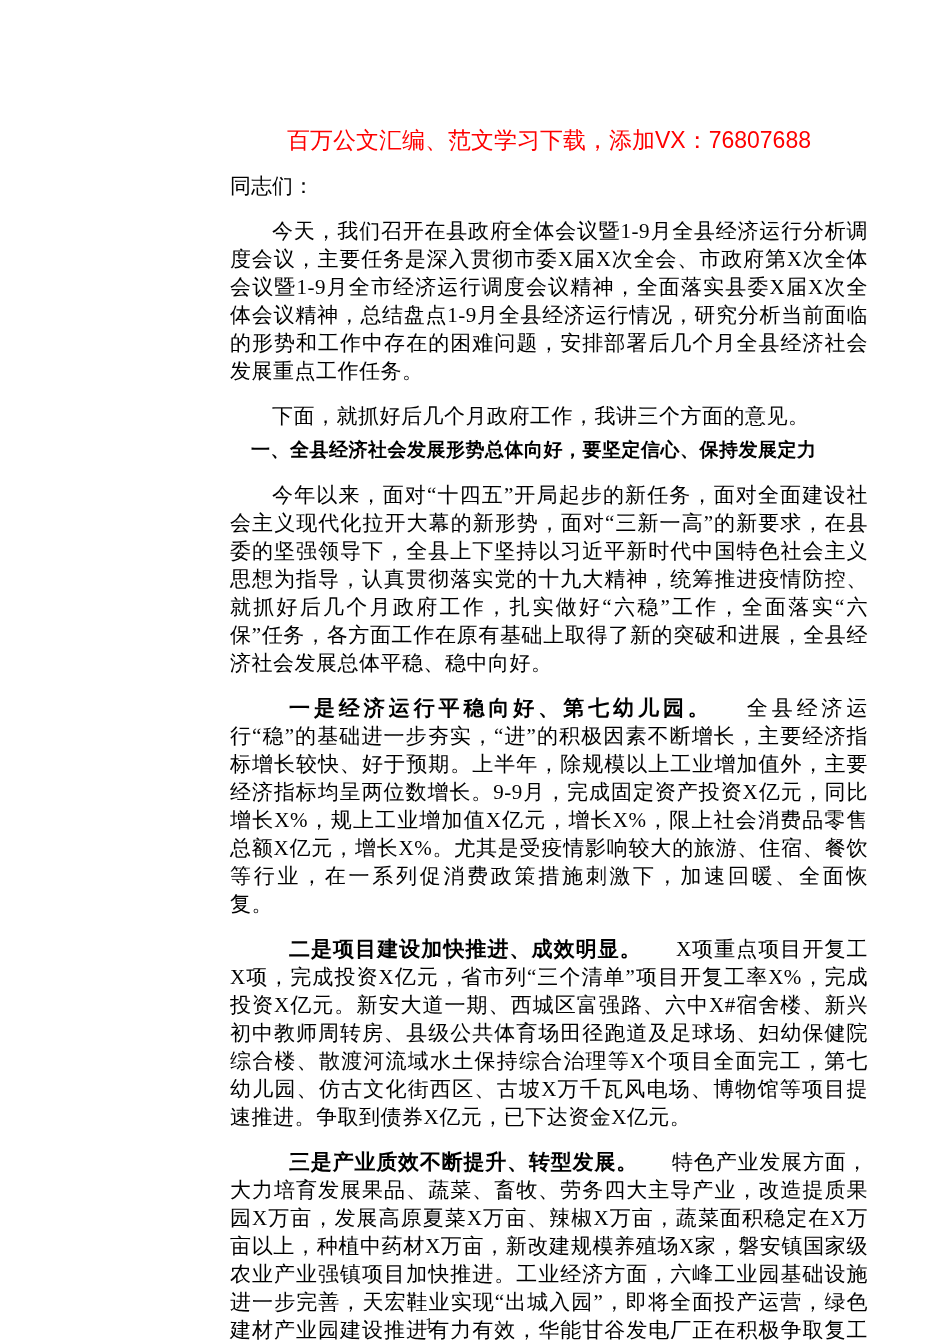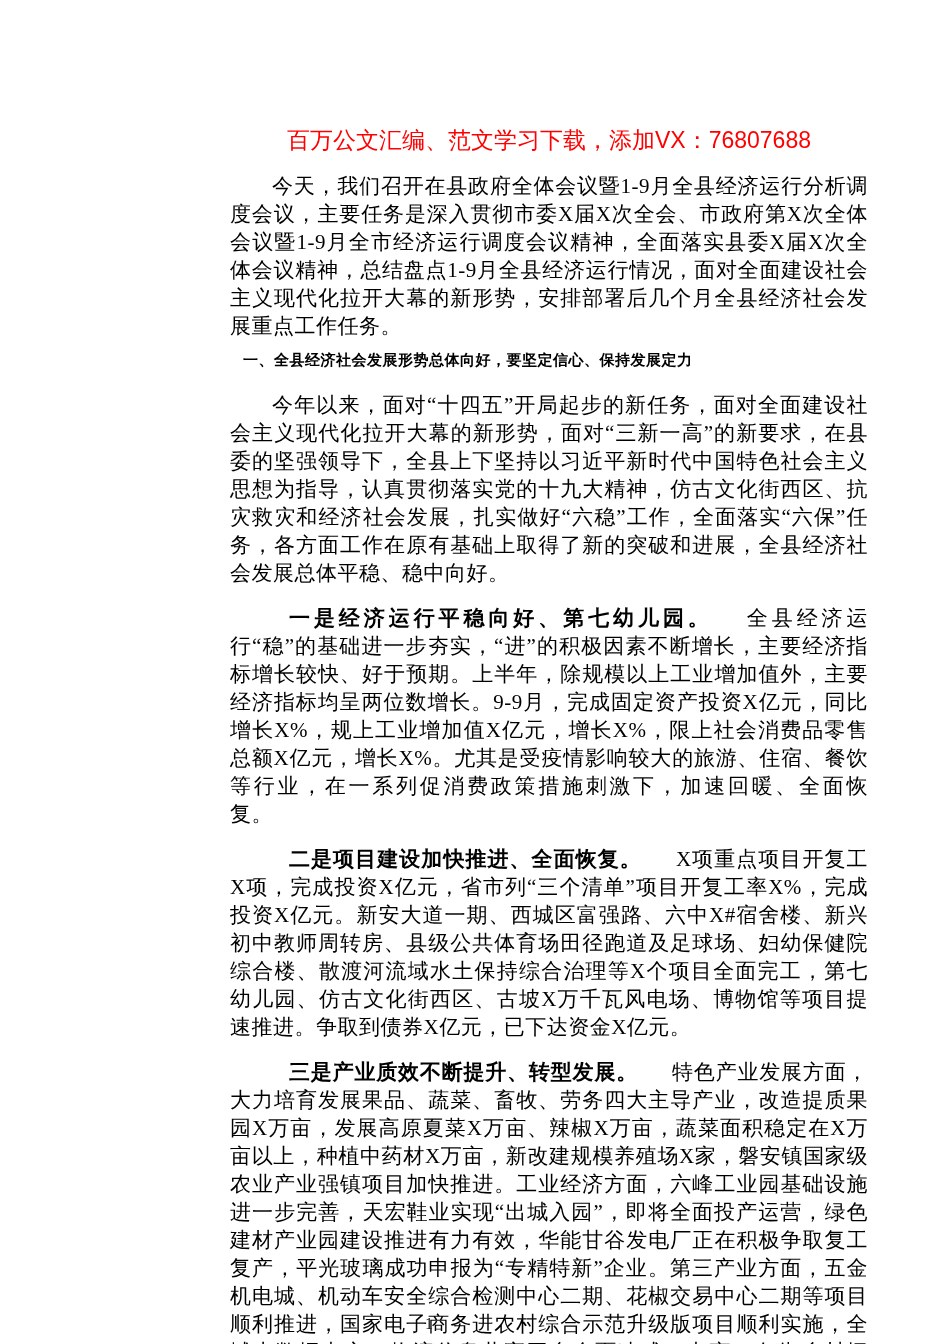--- a/index.html
+++ b/index.html
@@ -41,21 +41,21 @@
   .para {
     font-size: 21px;
     line-height: 28px;
     letter-spacing: 0.5px;
     text-align: justify;
     text-indent: 2em;
     margin-bottom: 5px;
   }
   .heading {
     font-family: Liberation Serif, serif;
-    font-size: 15px;
+    font-size: 19px;
     line-height: 28px;
     letter-spacing: 0.5px;
     font-weight: bold;
     text-indent: 2em;
     margin: 6px 0 7px 0;
   }
   .lead {
     font-family: "Liberation Sans", "DejaVu Sans", sans-serif;
     font-weight: bold;
   }
@@ -69,31 +69,33 @@
   }
 </style>
 </head>
 <body>
 
 <div class="page">
   <div class="content">
 
     <div class="promo" style="color: rgb(254, 0, 0);">百万公文汇编、范文学习下载，添加VX：76807688</div>
 
+    <div class="salutation">同志们：</div>
 
-    <p class="para">今天，我们召开在县政府全体会议暨1-9月全县经济运行分析调度会议，主要任务是深入贯彻市委X届X次全会、市政府第X次全体会议暨1-9月全市经济运行调度会议精神，全面落实县委X届X次全体会议精神，总结盘点1-9月全县经济运行情况，面对全面建设社会主义现代化拉开大幕的新形势，安排部署后几个月全县经济社会发展重点工作任务。</p>
+    <p class="para">今天，我们召开在县政府全体会议暨1-9月全县经济运行分析调度会议，主要任务是深入贯彻市委X届X次全会、市政府第X次全体会议暨1-9月全市经济运行调度会议精神，全面落实县委X届X次全体会议精神，总结盘点1-9月全县经济运行情况，研究分析当前面临的形势和工作中存在的困难问题，安排部署后几个月全县经济社会发展重点工作任务。</p>
 
+    <p class="para">下面，就抓好后几个月政府工作，我讲三个方面的意见。</p>
 
     <div class="heading">一、全县经济社会发展形势总体向好，要坚定信心、保持发展定力</div>
 
-    <p class="para">今年以来，面对“十四五”开局起步的新任务，面对全面建设社会主义现代化拉开大幕的新形势，面对“三新一高”的新要求，在县委的坚强领导下，全县上下坚持以习近平新时代中国特色社会主义思想为指导，认真贯彻落实党的十九大精神，仿古文化街西区、抗灾救灾和经济社会发展，扎实做好“六稳”工作，全面落实“六保”任务，各方面工作在原有基础上取得了新的突破和进展，全县经济社会发展总体平稳、稳中向好。</p>
+    <p class="para">今年以来，面对“十四五”开局起步的新任务，面对全面建设社会主义现代化拉开大幕的新形势，面对“三新一高”的新要求，在县委的坚强领导下，全县上下坚持以习近平新时代中国特色社会主义思想为指导，认真贯彻落实党的十九大精神，统筹推进疫情防控、就抓好后几个月政府工作，扎实做好“六稳”工作，全面落实“六保”任务，各方面工作在原有基础上取得了新的突破和进展，全县经济社会发展总体平稳、稳中向好。</p>
 
     <p class="para"><span class="lead">一是经济运行平稳向好、第七幼儿园。</span><span>全县经济运行“稳”的基础进一步夯实，“进”的积极因素不断增长，主要经济指标增长较快、好于预期。上半年，除规模以上工业增加值外，主要经济指标均呈两位数增长。9-9月，完成固定资产投资X亿元，同比增长X%，规上工业增加值X亿元，增长X%，限上社会消费品零售总额X亿元，增长X%。尤其是受疫情影响较大的旅游、住宿、餐饮等行业，在一系列促消费政策措施刺激下，加速回暖、全面恢复。</span></p>
 
-    <p class="para"><span class="lead">二是项目建设加快推进、全面恢复。</span><span>X项重点项目开复工X项，完成投资X亿元，省市列“三个清单”项目开复工率X%，完成投资X亿元。新安大道一期、西城区富强路、六中X#宿舍楼、新兴初中教师周转房、县级公共体育场田径跑道及足球场、妇幼保健院综合楼、散渡河流域水土保持综合治理等X个项目全面完工，第七幼儿园、仿古文化街西区、古坡X万千瓦风电场、博物馆等项目提速推进。争取到债券X亿元，已下达资金X亿元。</span></p>
+    <p class="para"><span class="lead">二是项目建设加快推进、成效明显。</span><span>X项重点项目开复工X项，完成投资X亿元，省市列“三个清单”项目开复工率X%，完成投资X亿元。新安大道一期、西城区富强路、六中X#宿舍楼、新兴初中教师周转房、县级公共体育场田径跑道及足球场、妇幼保健院综合楼、散渡河流域水土保持综合治理等X个项目全面完工，第七幼儿园、仿古文化街西区、古坡X万千瓦风电场、博物馆等项目提速推进。争取到债券X亿元，已下达资金X亿元。</span></p>
 
     <p class="para"><span class="lead">三是产业质效不断提升、转型发展。</span><span>特色产业发展方面，大力培育发展果品、蔬菜、畜牧、劳务四大主导产业，改造提质果园X万亩，发展高原夏菜X万亩、辣椒X万亩，蔬菜面积稳定在X万亩以上，种植中药材X万亩，新改建规模养殖场X家，磐安镇国家级农业产业强镇项目加快推进。工业经济方面，六峰工业园基础设施进一步完善，天宏鞋业实现“出城入园”，即将全面投产运营，绿色建材产业园建设推进有力有效，华能甘谷发电厂正在积极争取复工复产，平光玻璃成功申报为“专精特新”企业。第三产业方面，五金机电城、机动车安全综合检测中心二期、花椒交易中心二期等项目顺利推进，国家电子商务进农村综合示范升级版项目顺利实施，全域大数据中心、物流信息共享平台全面建成，电商一条街乡村振兴、农特产品、文创产品、电商孵化等X个展馆完成主体装修，实现电商交易额X亿元。</span></p>
 
     <p class="para"><span class="lead">四是城乡建设有力有效、专精特新。</span><span>像山路完成提升改造，三武公路乔家河桥建成通车，大什字广场地下停车场进入工程扫尾阶段，新安大道至甘通路</span></p>
 
   </div>
 
   <div class="page-number">1</div>
 </div>
 

